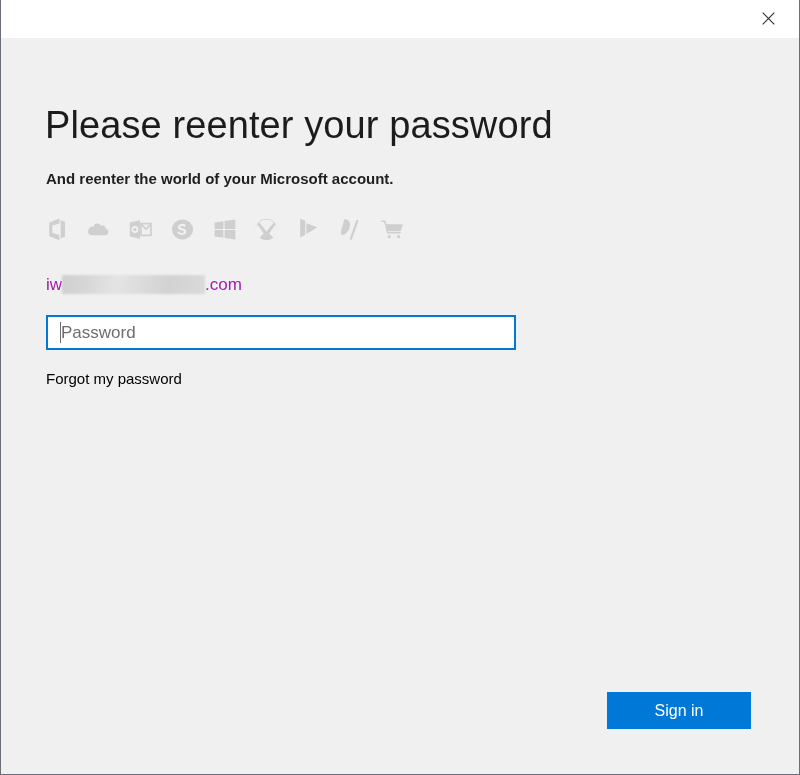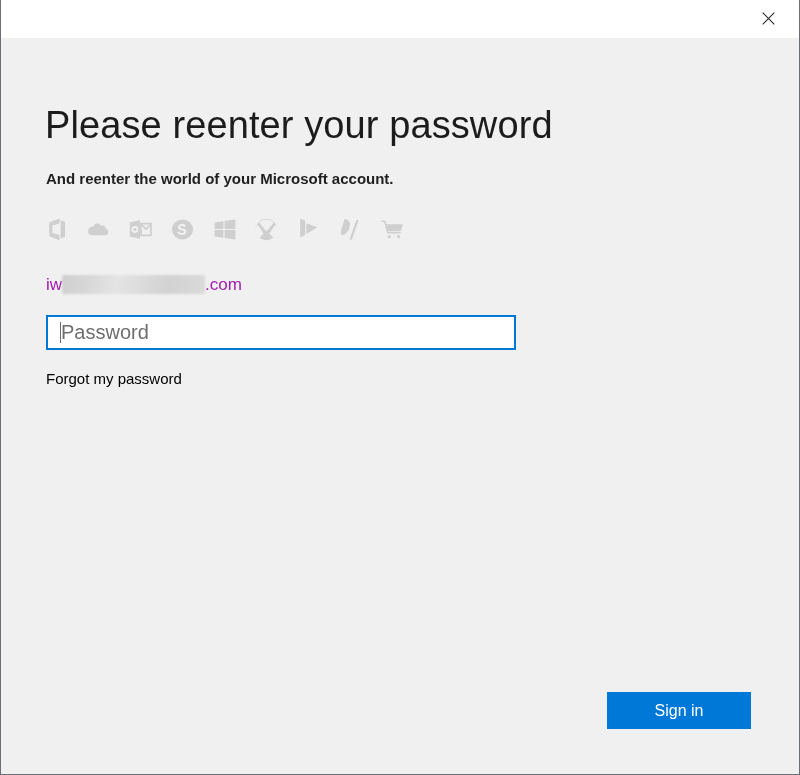--- a/index.html
+++ b/index.html
@@ -135,21 +135,21 @@
     position: absolute;
     left: 45px;
     top: 277px;
     width: 470px;
     height: 35px;
     box-sizing: border-box;
     background: #ffffff;
     border: 2px solid #0078d7;
     padding: 0 0 0 13px;
     font-family: "Liberation Sans", sans-serif;
-    font-size: 20px;
+    font-size: 17px;
     color: #1c1c1c;
     outline: none;
   }
   .password-field::placeholder {
     color: #6e6e6e;
     opacity: 1;
   }
   .caret {
     position: absolute;
     left: 59px;

